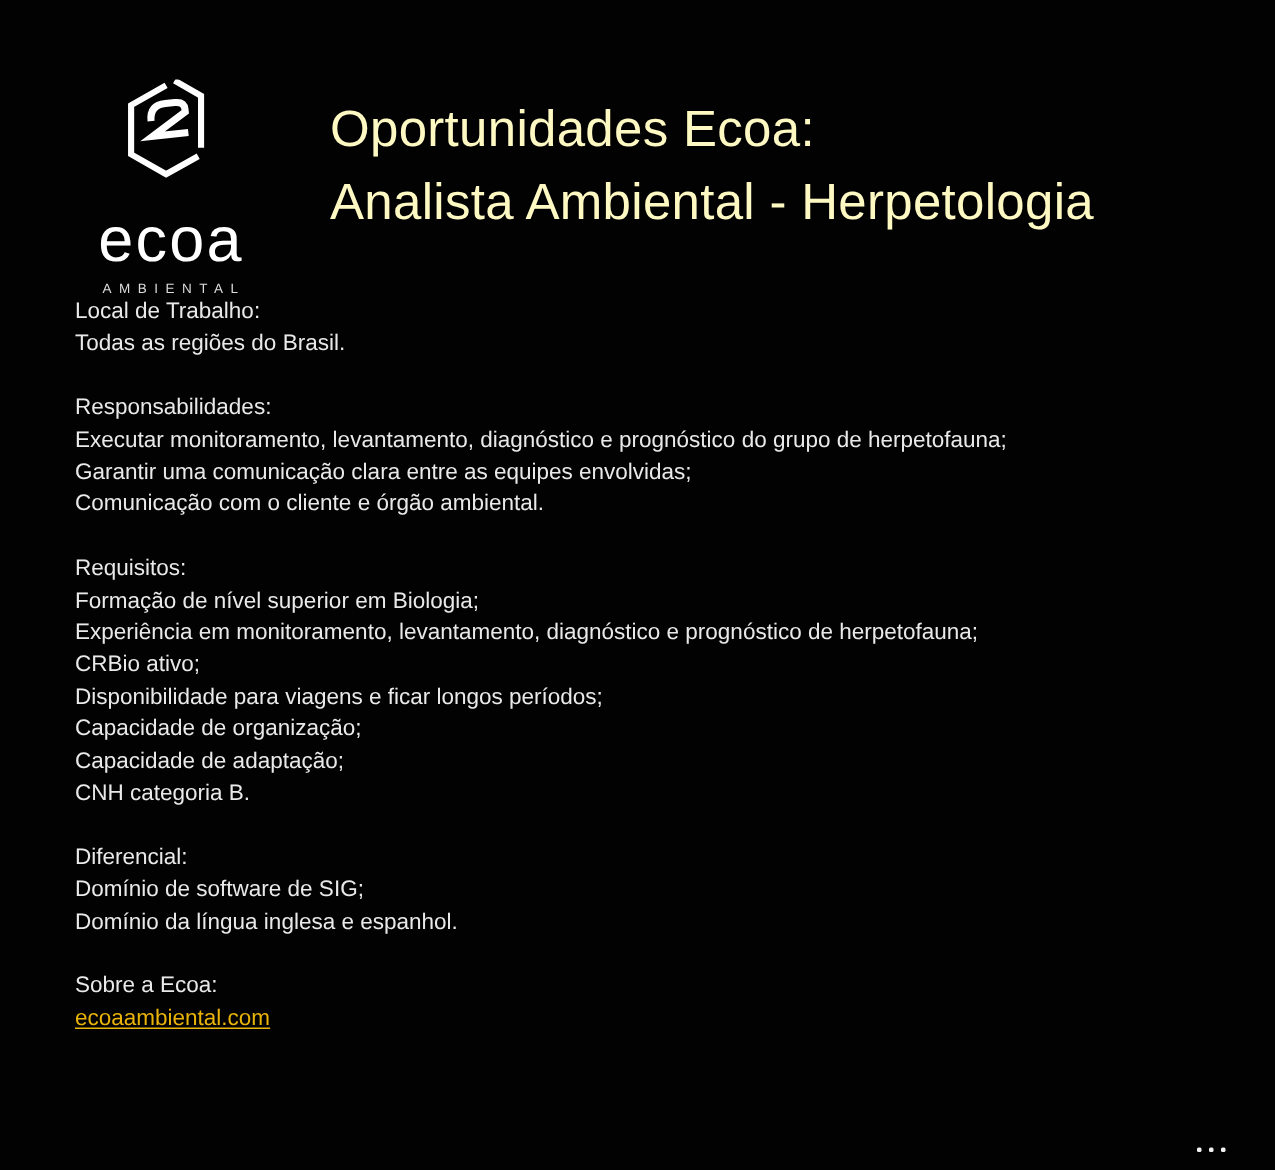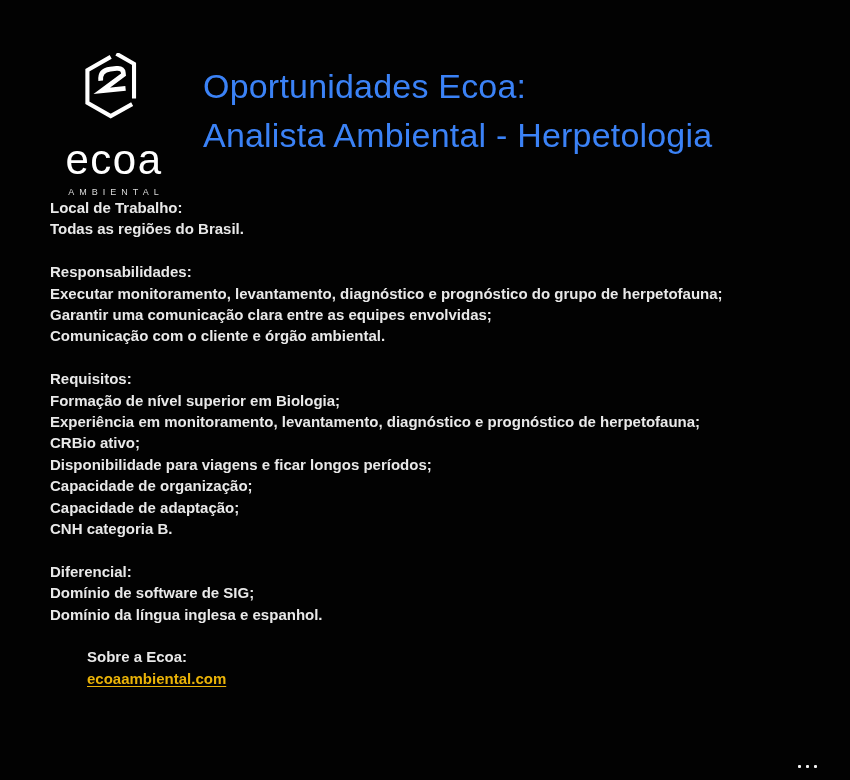--- a/index.html
+++ b/index.html
@@ -36,40 +36,40 @@
     font-size: 9px;
     letter-spacing: 5px;
     color: #dcdcdc;
     margin-top: 5px;
     padding-left: 4px; 
     white-space: nowrap;
   }
 
   .title {
     position: absolute;
-    left: 203px; top: 62px;
-    color: #3b82f6;
+    left: 220px; top: 62px;
+    color: #fef9c3;
     font-size: 34px;
     font-weight: 300;
     line-height: 49px;
     letter-spacing: 0.2px;
     white-space: nowrap;
   }
 
   
   .content {
     position: absolute;
     left: 50px; top: 197px; right: 30px;
     color: #e9e9e9;
     font-size: 15px;
     line-height: 21.4px;
-    font-weight: 700;
+    font-weight: 400;
   }
   .section { margin: 0 0 21.4px 0; }
-  .section:last-child { margin-bottom: 0; margin-left: 37px; }
+  .section:last-child { margin-bottom: 0; }
   .line { white-space: nowrap; }
 
   .site-link {
     color: #eab308;
     text-decoration: underline;
     text-underline-offset: 2px;
     cursor: pointer;
   }
 
   

